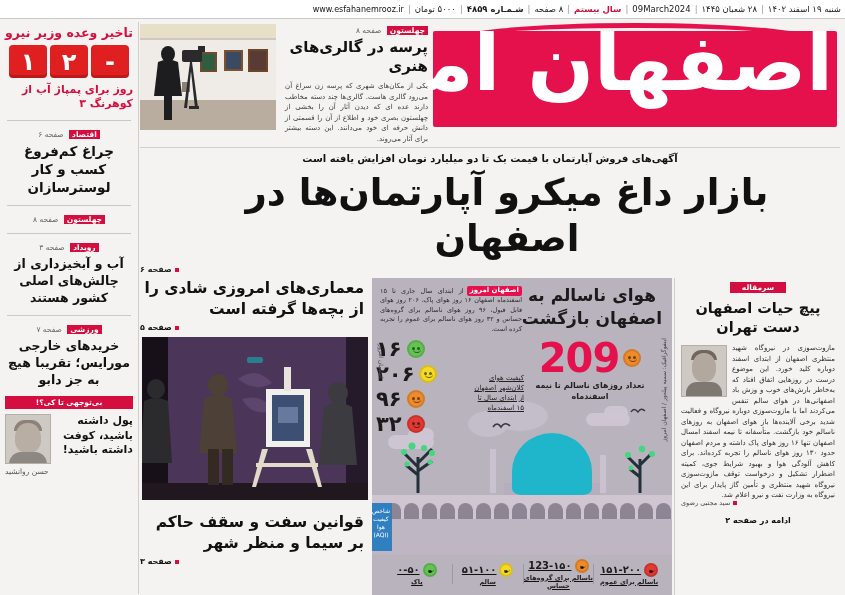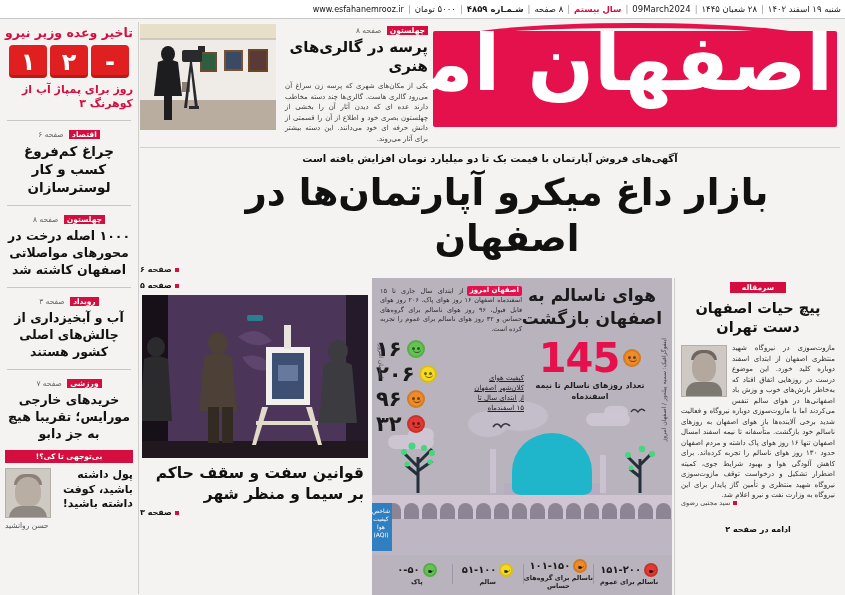--- a/index.html
+++ b/index.html
@@ -129,21 +129,21 @@
   }
   .sq{display:inline-block;width:4px;height:4px;background:#d40f3f;margin-left:3px;vertical-align:middle;}
 
   
   .midstory{
     position:absolute;left:140px;top:278px;width:228px;height:317px;direction:rtl;
   }
   .ms-head{font-size:15.5px;line-height:21px;font-weight:bold;text-align:right;padding-right:4px;}
   .ms-page{font-size:8px;font-weight:bold;margin:3px 0 5px 0;text-align:left;}
   .ms-photo{width:226px;height:163px;overflow:hidden;background:#2a2030;position:relative;}
-  .ms-head2{font-size:15.5px;line-height:21px;font-weight:bold;text-align:right;margin-top:5px;padding-right:4px;}
+  .ms-head2{font-size:15.5px;line-height:21px;font-weight:bold;text-align:right;margin-top:12px;padding-right:4px;}
 
   
   .info{
     position:absolute;left:372px;top:278px;width:300px;height:317px;
     background:#b9b3bd;overflow:hidden;direction:rtl;
   }
   .info-credit{
     position:absolute;right:2px;top:60px;width:10px;
     font-size:6px;color:#4a4450;writing-mode:vertical-rl;transform:rotate(180deg);
     letter-spacing:.3px;
@@ -210,21 +210,21 @@
   .minaret{position:absolute;left:118px;bottom:62px;width:6px;height:44px;background:#cac2d0;}
   .minaret2{position:absolute;left:228px;bottom:62px;width:6px;height:38px;background:#cac2d0;}
   .tree{position:absolute;bottom:58px;}
   .cloud{position:absolute;background:#cdc6d3;border-radius:14px;opacity:.95;}
   .smoke{position:absolute;background:#c6bfcd;border-radius:50%;opacity:.85;}
 
   .legend{
     position:absolute;left:10px;bottom:6px;width:282px;height:30px;
     display:flex;flex-direction:row-reverse;align-items:center;justify-content:space-between;
   }
-  .leg-item{display:flex;flex-direction:column;align-items:center;gap:1px;flex:1;}
+  .leg-item{display:flex;flex-direction:column;align-items:center;gap:1px;flex:1;text-decoration:underline;}
   .leg-top{display:flex;align-items:center;gap:3px;}
   .leg-range{font-size:10px;font-weight:bold;color:#1b1b1b;}
   .leg-label{font-size:6.5px;line-height:8px;color:#222;text-align:center;font-weight:bold;}
   .leg-div{width:1px;height:20px;background:#9e96a6;}
 
   .aqi-tab{
     position:absolute;left:-2px;bottom:44px;width:22px;height:48px;background:#2f7fc1;
     color:#fff;font-size:6px;line-height:8px;text-align:center;padding-top:4px;box-sizing:border-box;
   }
 
@@ -238,21 +238,21 @@
     width:56px;margin:0 auto 6px auto;padding:1px 0;
   }
   .edit-head{font-size:14.5px;line-height:19px;font-weight:bold;text-align:center;margin-bottom:6px;}
   .edit-photo{
     float:left;width:44px;height:50px;background:#cfc9c4;border:1px solid #b4aea8;
     margin:2px 5px 3px 0;position:relative;overflow:hidden;
   }
   .edit-photo .head{position:absolute;left:10px;top:7px;width:24px;height:29px;border-radius:48% 48% 44% 44%;background:#b3a89e;}
   .edit-photo .hair{position:absolute;left:9px;top:4px;width:26px;height:10px;border-radius:13px 13px 0 0;background:#6f665f;}
   .edit-photo .body{position:absolute;left:4px;top:36px;width:36px;height:14px;border-radius:11px 11px 0 0;background:#7e7872;}
-  .edit-author{clear:left;font-size:6.5px;color:#444;text-align:left;margin:-2px 0 18px 0;}
+  .edit-author{clear:left;font-size:6.5px;color:#444;text-align:left;margin:-2px 0 9px 0;}
   .edit-body{font-size:7px;line-height:10.5px;color:#2a2a2a;text-align:justify;}
   .edit-cont{font-size:8px;font-weight:bold;text-align:center;margin-top:4px;}
 
   .divider-v{position:absolute;background:#cfcfcd;width:1px;}
   .divider-h{position:absolute;background:#cfcfcd;height:1px;}
 </style>
 </head>
 <body>
 
 <div class="page">
@@ -304,21 +304,20 @@
       <div class="rail-head">چراغ کم‌فروغ کسب و کار لوسترسازان</div>
     </div>
 
     <div class="rail-rule"></div>
 
     <div>
       <div class="kicker">
         <span class="sec">چهلستون</span>
         <span class="pg">صفحه ۸</span>
       </div>
-      <div class="rail-head sm">۱۰۰۰ اصله درخت در محورهای مواصلاتی اصفهان کاشته شد</div>
     </div>
 
     <div class="rail-rule"></div>
 
     <div>
       <div class="kicker">
         <span class="sec">رویداد</span>
         <span class="pg">صفحه ۳</span>
       </div>
       <div class="rail-head sm">آب و آبخیزداری از چالش‌های اصلی کشور هستند</div>
@@ -393,20 +392,21 @@
 
   <div class="mainhead">
     <div class="mh-over">آگهی‌های فروش آپارتمان با قیمت یک تا دو میلیارد تومان افزایش یافته است</div>
     <div class="mh-title">بازار داغ میکرو آپارتمان‌ها در اصفهان</div>
     <div class="mh-page">
       <span class="sq"></span><span>صفحه ۶</span>
     </div>
   </div>
 
   <div class="midstory">
+    <div class="ms-head">معماری‌های امروزی شادی را از بچه‌ها گرفته است</div>
     <div class="ms-page">
       <span class="sq"></span><span>صفحه ۵</span>
     </div>
     <div class="ms-photo">
       <svg width="226" height="163" viewBox="0 0 226 163" aria-hidden="true">
         <rect x="0" y="0" width="226" height="163" fill="#3a2b44"></rect>
         <rect x="26" y="0" width="178" height="148" fill="#4b3558"></rect>
         <rect x="0" y="0" width="26" height="163" fill="#171018"></rect>
         <rect x="204" y="0" width="22" height="163" fill="#241a2a"></rect>
         <rect x="0" y="146" width="226" height="17" fill="#20171f"></rect>
@@ -510,21 +510,21 @@
 
     <div class="info-note">
       <span class="info-logo">اصفهان امروز</span><span>از ابتدای سال جاری تا ۱۵ اسفندماه اصفهان ۱۶ روز هوای پاک، ۲۰۶ روز هوای قابل قبول، ۹۶ روز هوای ناسالم برای گروه‌های حساس و ۳۲ روز هوای ناسالم برای عموم را تجربه کرده است.</span>
     </div>
 
     <div class="info-big">
       <div style="display:flex;align-items:center;justify-content:center;gap:4px;">
         <span class="badge b-orange">
             <span class="mouth"></span>
           </span>
-        <span class="num">145</span>
+        <span class="num">209</span>
       </div>
       <div class="cap">تعداد روزهای ناسالم تا نیمه اسفندماه</div>
     </div>
 
     <div class="stats">
       <div class="stat-row">
         <span class="badge b-green">
             <span class="mouth"></span>
           </span>
         <span class="stat-num">۱۶</span>
@@ -569,21 +569,21 @@
           <span class="leg-range">۵۱-۱۰۰</span>
         </div>
         <div class="leg-label">سالم</div>
       </div>
       <div class="leg-div"></div>
       <div class="leg-item">
         <div class="leg-top">
           <span class="badge b-orange" style="width:14px;height:14px;">
               <span class="mouth" style="left:3px;bottom:3px;width:6px;"></span>
             </span>
-          <span class="leg-range">۱۰۱-۱۵۰</span>
+          <span class="leg-range">123-۱۵۰</span>
         </div>
         <div class="leg-label">ناسالم برای گروه‌های حساس</div>
       </div>
       <div class="leg-div"></div>
       <div class="leg-item">
         <div class="leg-top">
           <span class="badge b-red" style="width:14px;height:14px;">
               <span class="mouth" style="left:3px;bottom:3px;width:6px;"></span>
             </span>
           <span class="leg-range">۱۵۱-۲۰۰</span>

